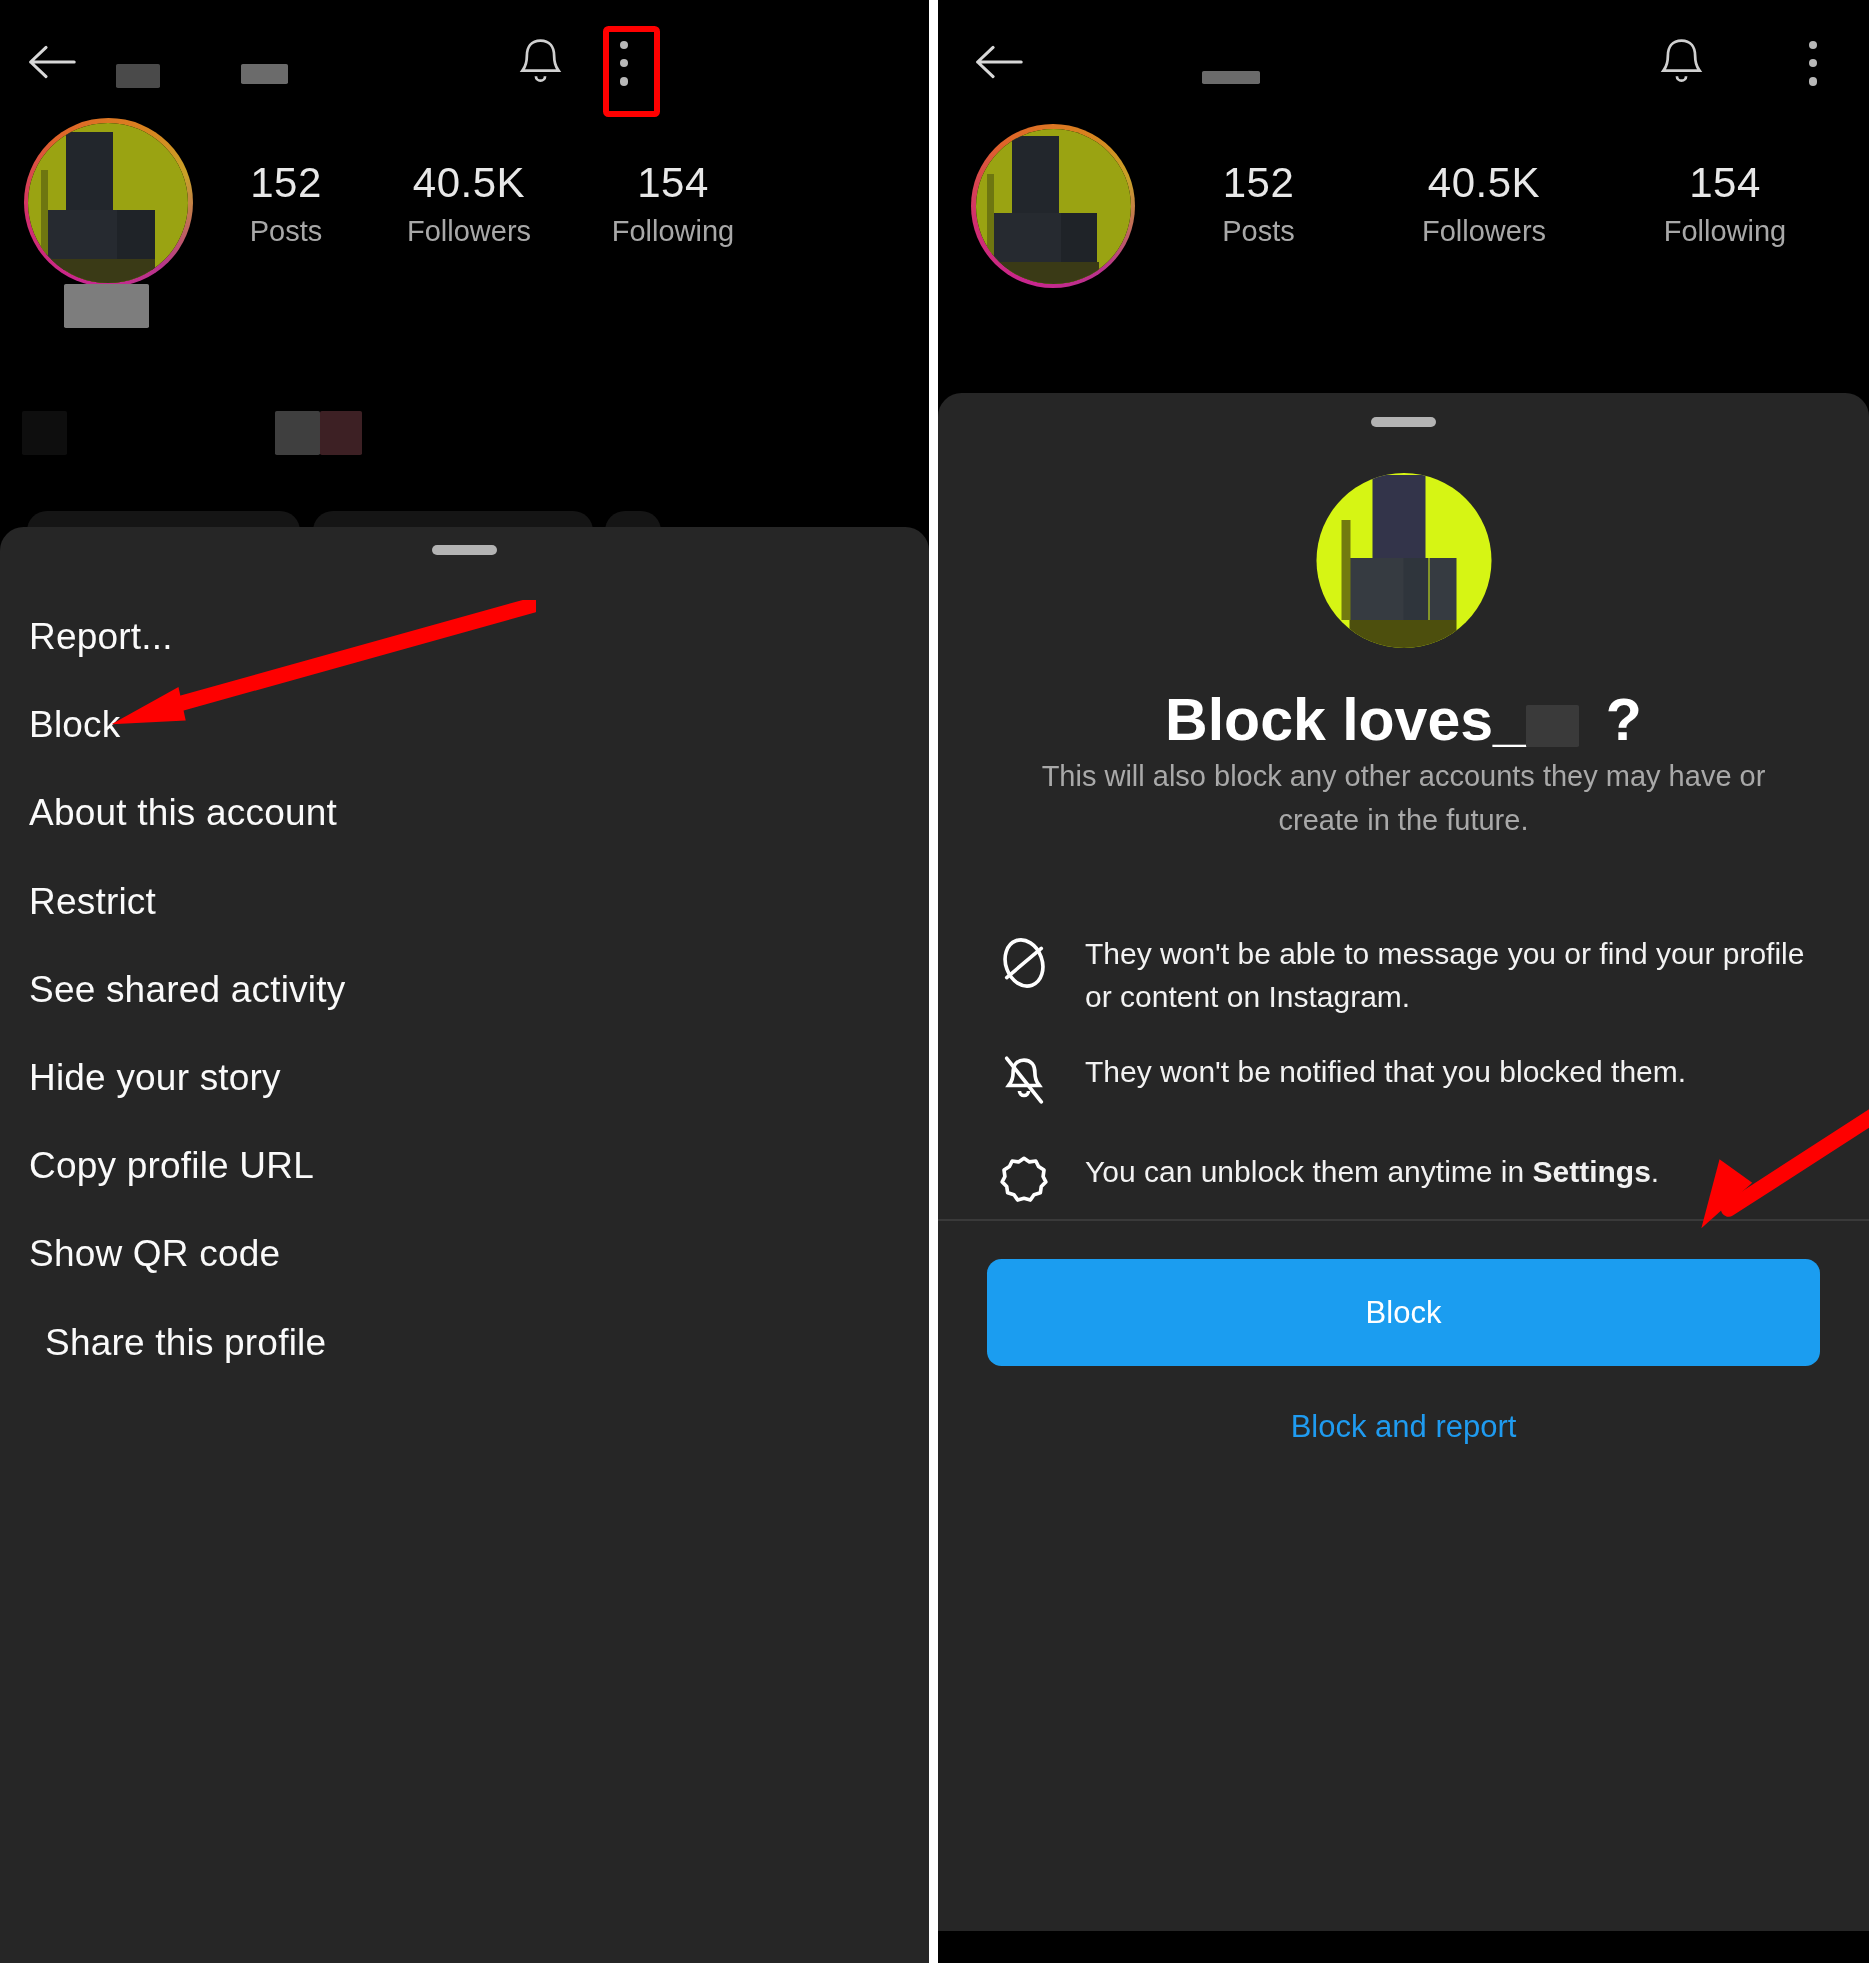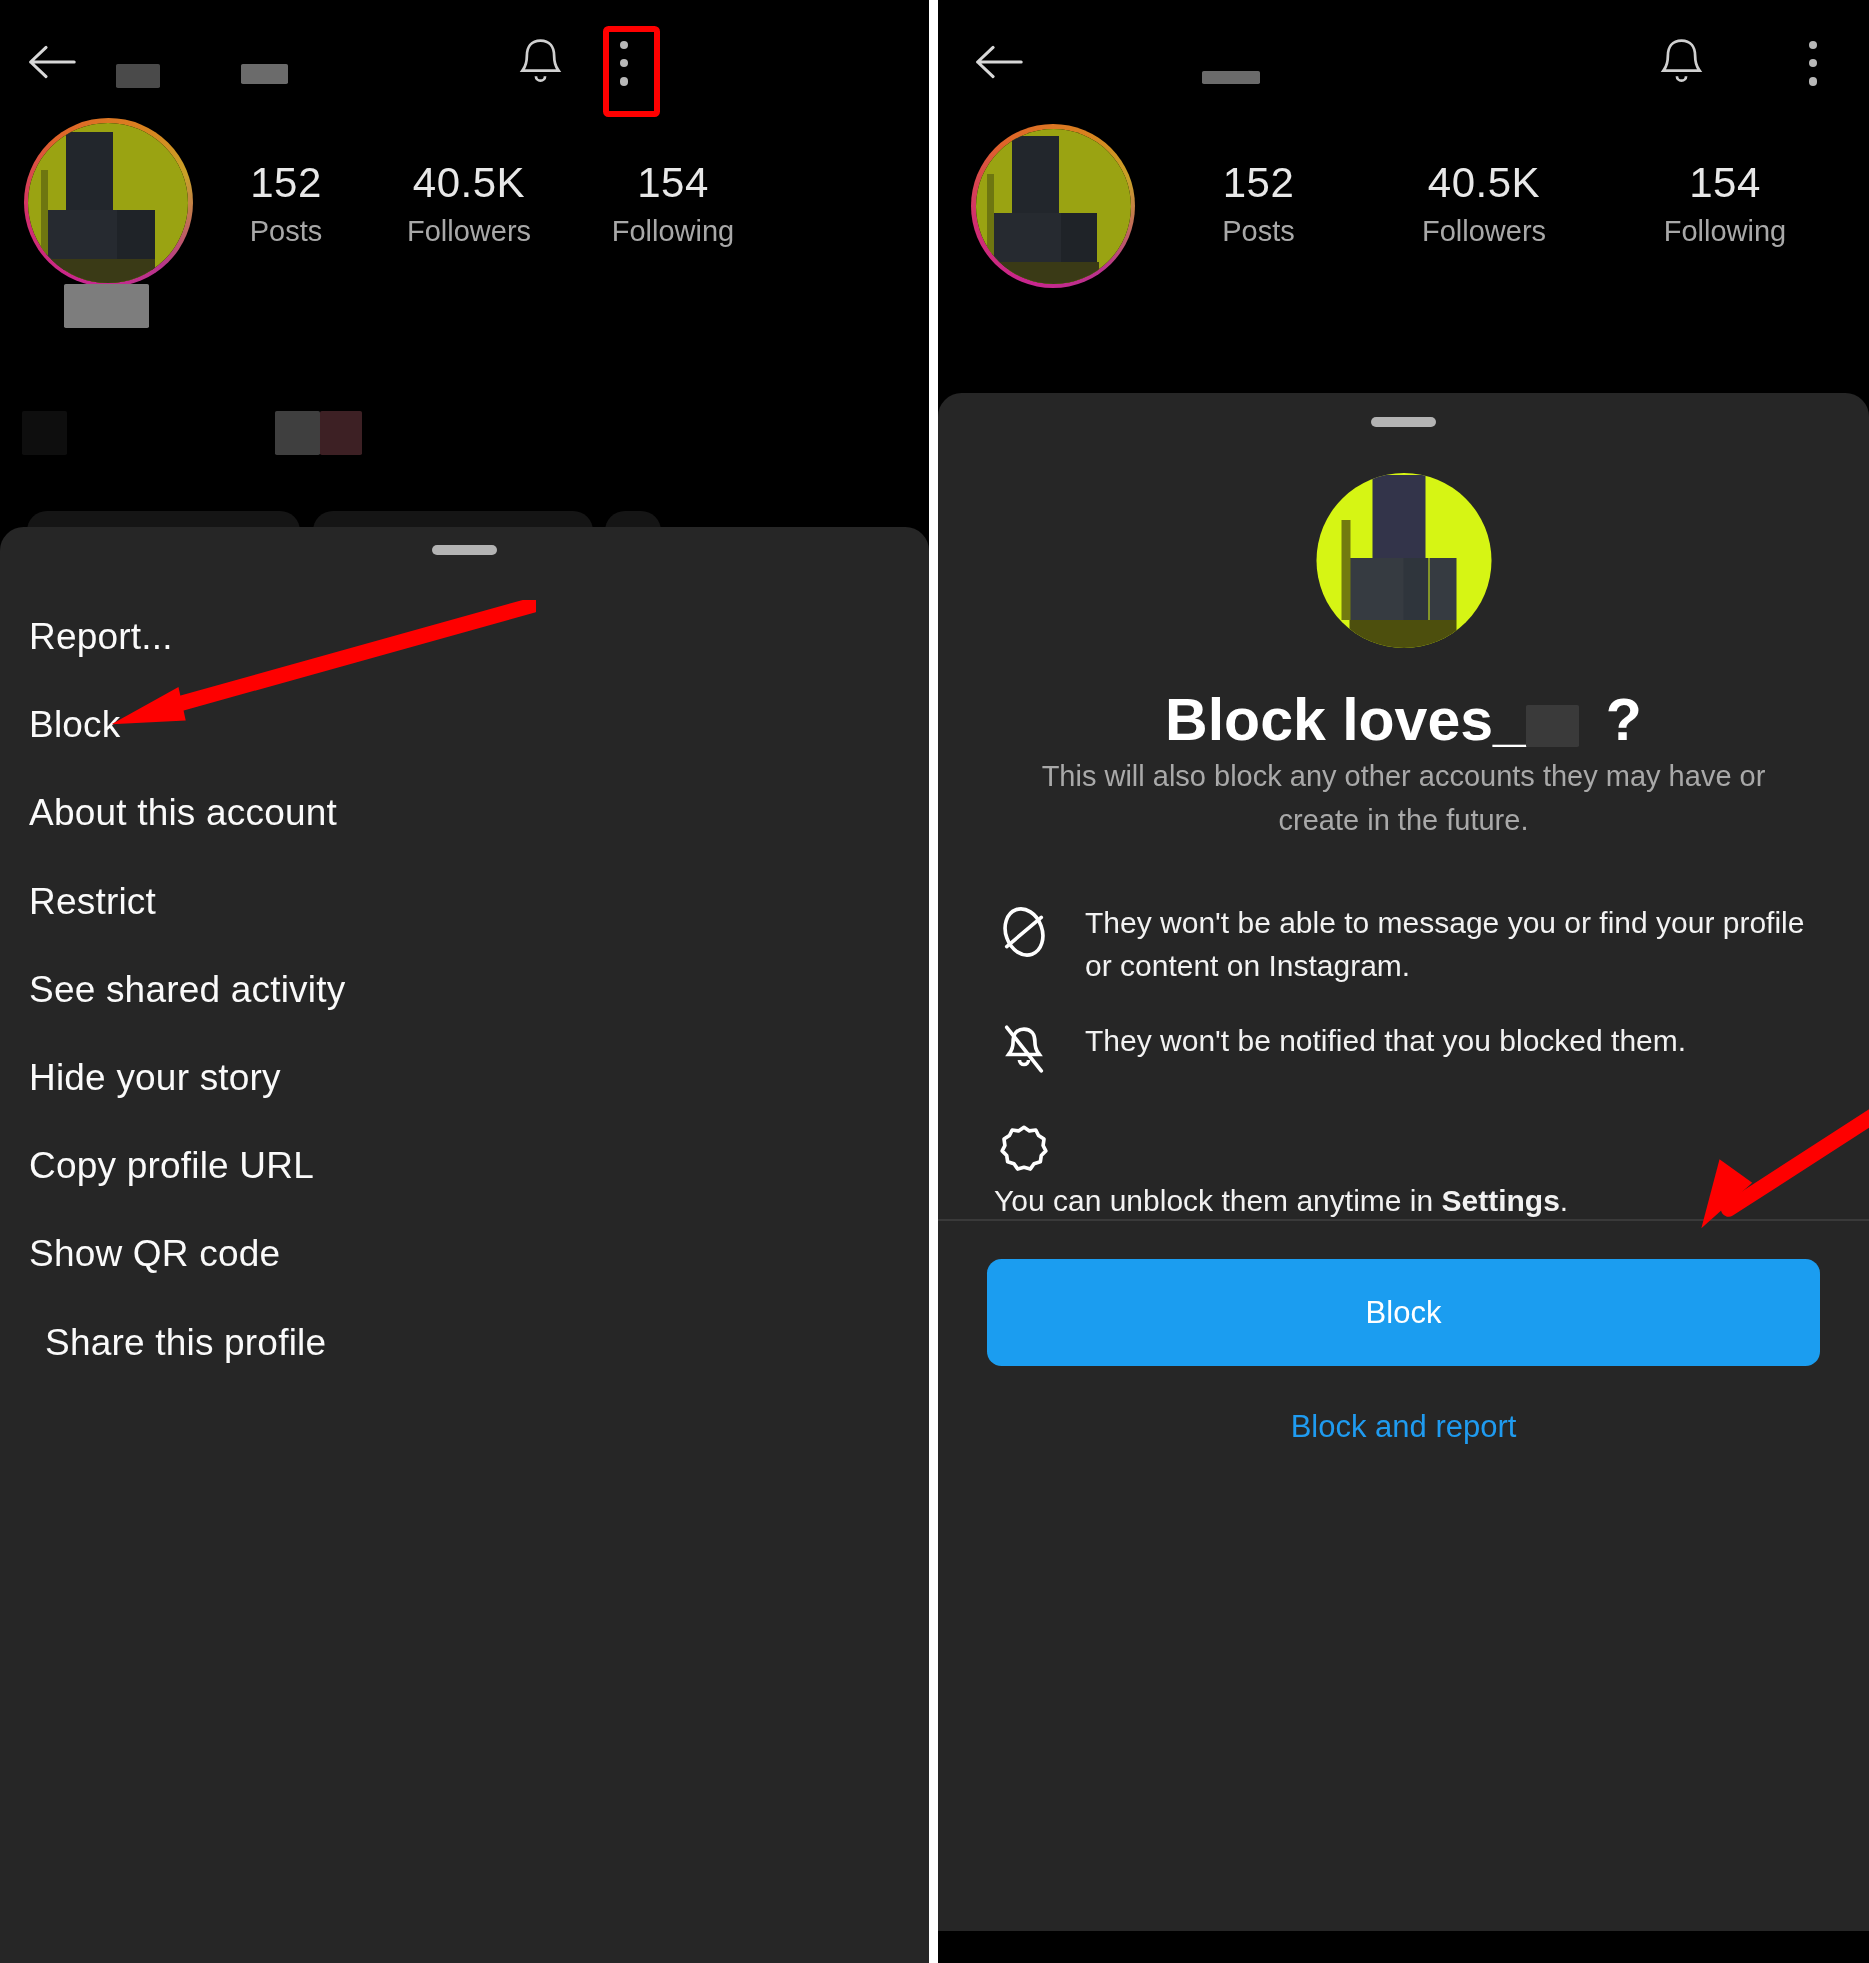--- a/index.html
+++ b/index.html
@@ -93,21 +93,21 @@
   }
   .dlg-title {
     position:absolute; width:100%; text-align:center;
     color:#ffffff; font-size:59px; font-weight:700;
   }
   .dlg-title .blk { display:inline-block; background:#3a3a3a; border-radius:1.8px; }
   .dlg-sub {
     position:absolute; color:#a9a9a9; font-size:29px; line-height:1.5;
     text-align:center;
   }
-  .feat-row { position:absolute; display:flex; align-items:flex-start; }
+  .feat-row { position:absolute; display:flex; align-items:flex-start;margin-top:31px; }
   .feat-ico { width:60px; height:60px; flex:0 0 60px; margin-right:31px; }
   .feat-ico svg { width:60px; height:60px; display:block; }
   .feat-txt { color:#f2f2f2; font-size:30px; line-height:1.42; }
   .feat-txt b { font-weight:700; }
 
   .hr { position:absolute; height:1.8px; background:#3a3a3a; left:0; right:0; }
 
   .btn-block {
     position:absolute; background:#1b9df0; border-radius:14.5px;
     display:flex; align-items:center; justify-content:center;
@@ -291,21 +291,21 @@
         <div class="feat-ico">
           <svg viewBox="0 0 66 66">
             <path d="M33 10 C25 10 21 16 21 24 c0 9 -3 11 -5 14 h34 c-2 -3 -5 -5 -5 -14 C45 16 41 10 33 10 Z" fill="none" stroke="#ffffff" stroke-width="4"></path>
             <path d="M28 44 a5 5 0 0 0 10 0" fill="none" stroke="#ffffff" stroke-width="4"></path>
             <path d="M14 8 L52 56" stroke="#ffffff" stroke-width="4" stroke-linecap="round"></path>
           </svg>
         </div>
         <div class="feat-txt">They won't be notified that you blocked them.</div>
       </div>
 
-      <div class="feat-row" style="top:727px; left:56px; right:51px;flex-direction:column;">
+      <div class="feat-row" style="top:727px; left:56px; right:51px;">
         <div class="feat-ico">
           <svg viewBox="0 0 66 66">
             <path d="M33 8 l6 4 l7 -1 l3 6 l6 4 l-1 7 l3 6 l-5 5 l-1 7 l-7 2 l-4 6 l-7 -2 l-7 2 l-4 -6 l-7 -2 l-1 -7 l-5 -5 l3 -6 l-1 -7 l6 -4 l3 -6 l7 1 Z" fill="none" stroke="#ffffff" stroke-width="4" stroke-linejoin="round"></path>
           </svg>
         </div>
         <div class="feat-txt"><span>You can unblock them anytime in </span><b>Settings</b><span>.</span></div>
       </div>
 
       <div class="hr" style="top:826px;"></div>
 

